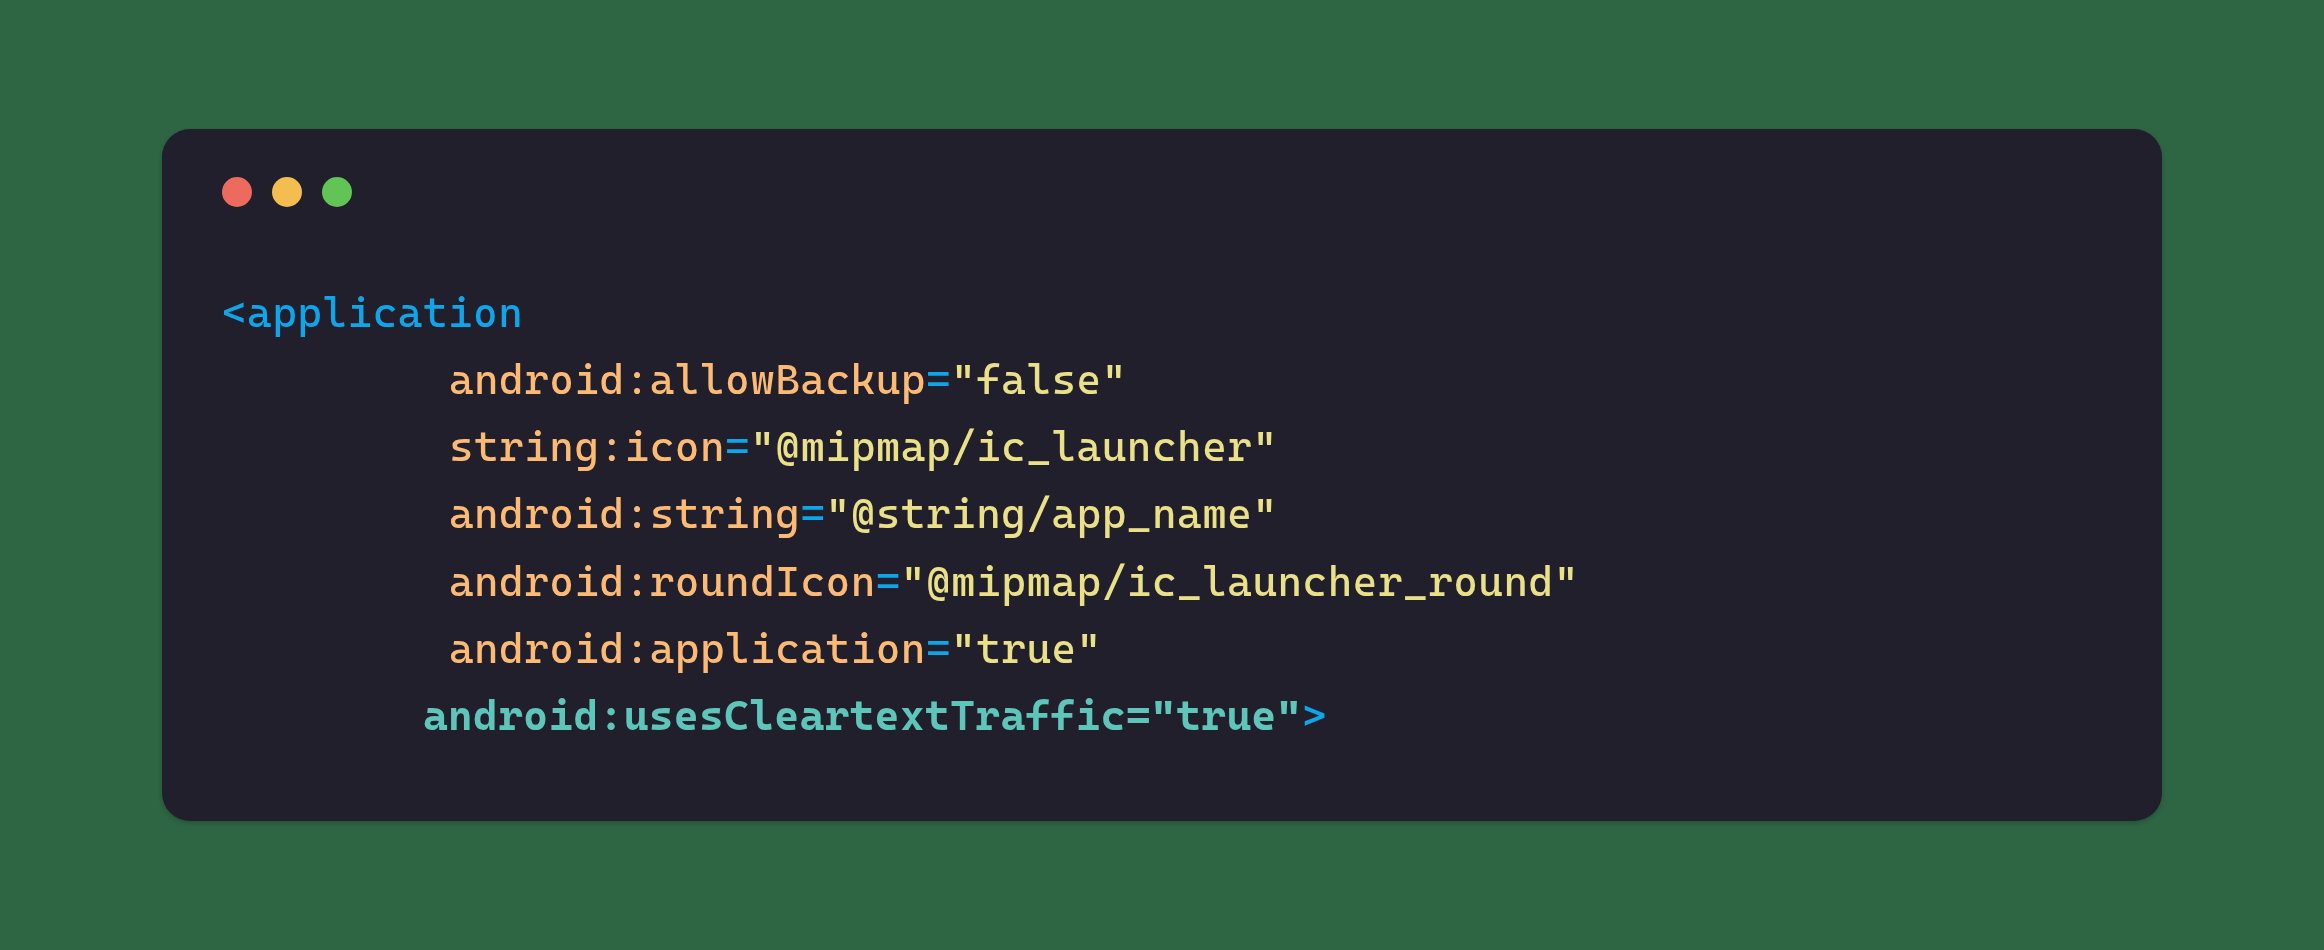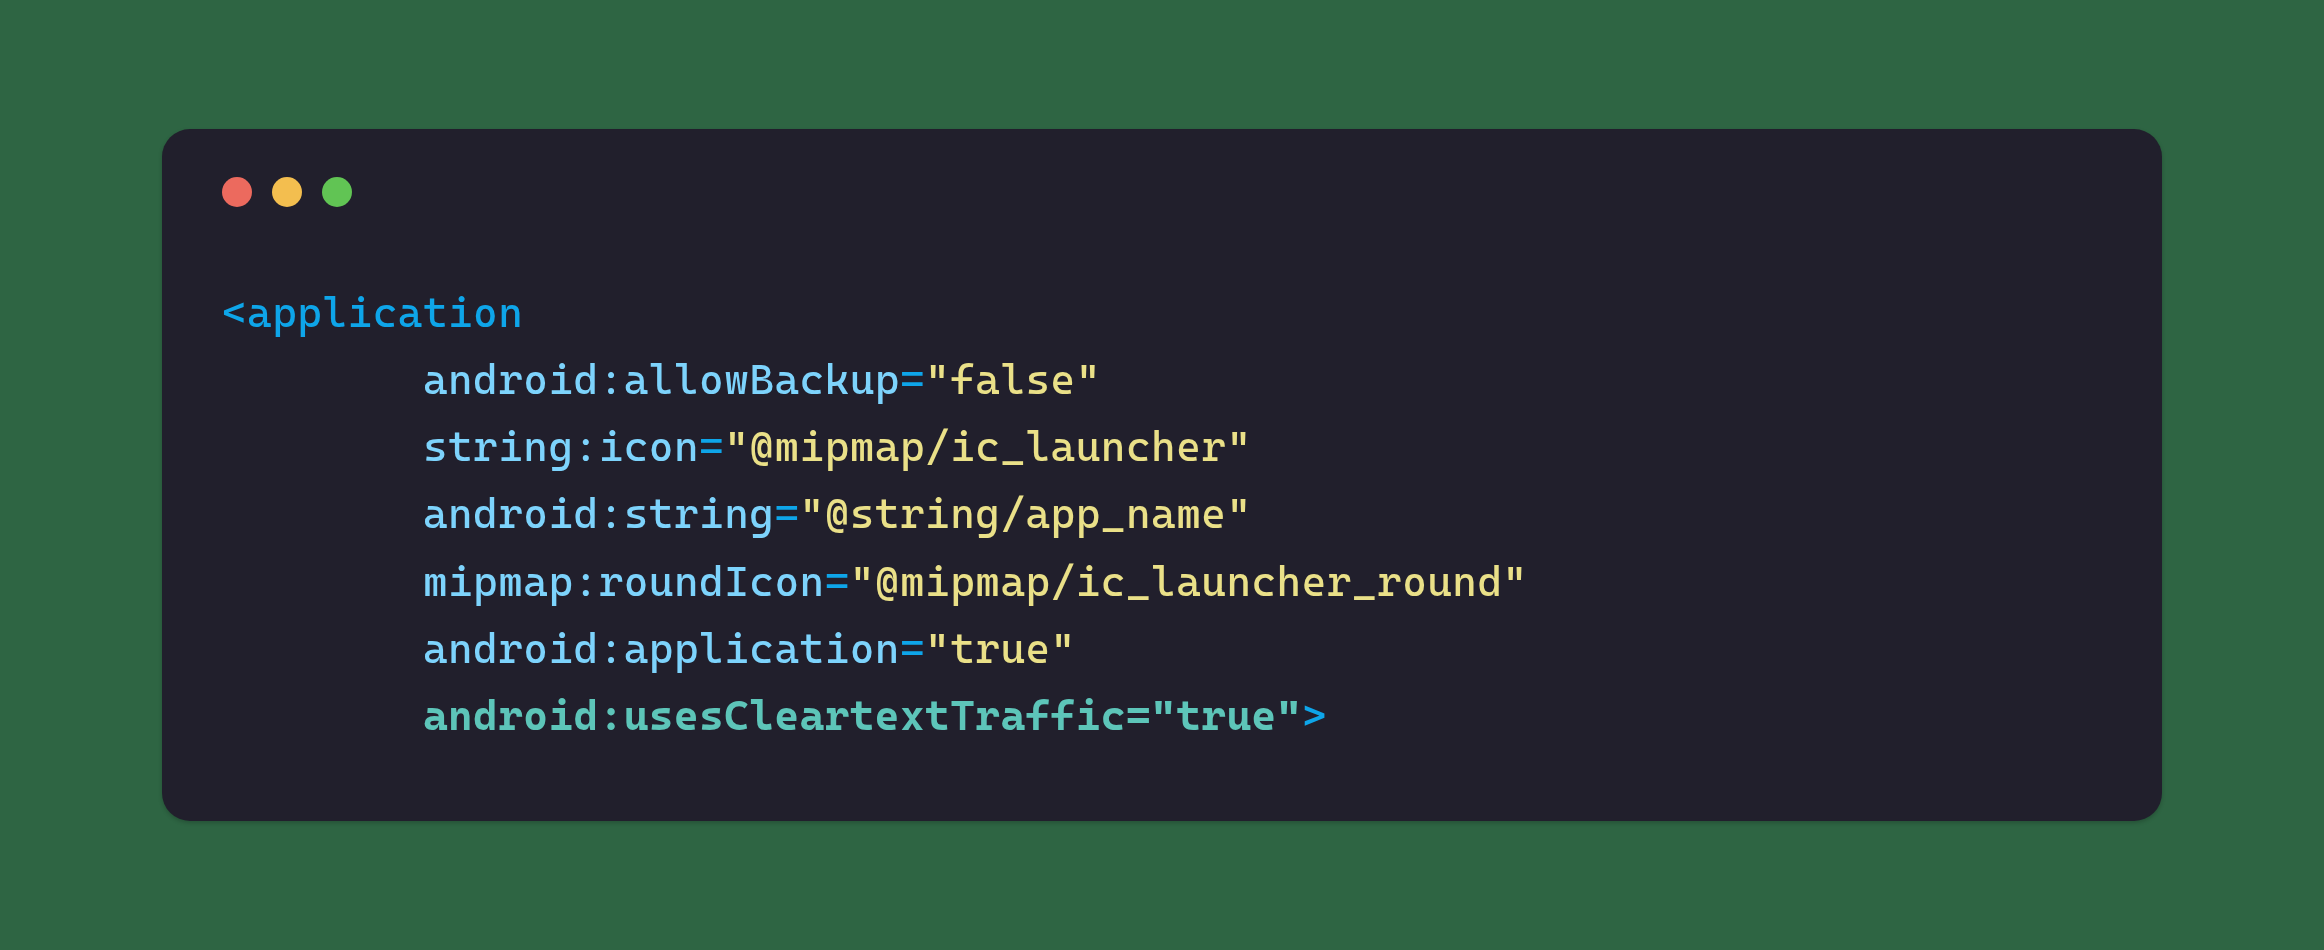--- a/index.html
+++ b/index.html
@@ -33,33 +33,33 @@
   .dot.yellow { background: #f3be4f; }
   .dot.green { background: #61c454; }
   pre.code {
     font-size: 42px;
     line-height: 1.6;
     white-space: pre;
     font-family: inherit;
     letter-spacing: 0.5px;
   }
   .t-pink   { color: #0ea5e9; }
-  .t-green  { color: #7dd3fc; }
+  .t-green  { color: #fdba74; margin-left: 26px; }
   .t-yellow { color: #eae088; }
   .t-teal   { color: #5dc5b9; font-weight: 700; }
 </style>
 </head>
 <body>
 
 <div class="window">
   <div class="titlebar">
     <div class="dot red"></div>
     <div class="dot yellow"></div>
     <div class="dot green"></div>
   </div>
 <pre class="code"><span class="t-pink">&lt;application</span>
 <span>        </span><span class="t-green">android:allowBackup</span><span class="t-pink">=</span><span class="t-yellow">"false"</span>
 <span>        </span><span class="t-green">string:icon</span><span class="t-pink">=</span><span class="t-yellow">"@mipmap/ic_launcher"</span>
 <span>        </span><span class="t-green">android:string</span><span class="t-pink">=</span><span class="t-yellow">"@string/app_name"</span>
-<span>        </span><span class="t-green">mipmap:roundIcon</span><span class="t-pink">=</span><span class="t-yellow">"@mipmap/ic_launcher_round"</span>
+<span>        </span><span class="t-green">android:roundIcon</span><span class="t-pink">=</span><span class="t-yellow">"@mipmap/ic_launcher_round"</span>
 <span>        </span><span class="t-green">android:application</span><span class="t-pink">=</span><span class="t-yellow">"true"</span>
 <span>        </span><span class="t-teal">android:usesCleartextTraffic="true"</span><span class="t-pink">&gt;</span></pre>
 </div>
 
 </body></html>

